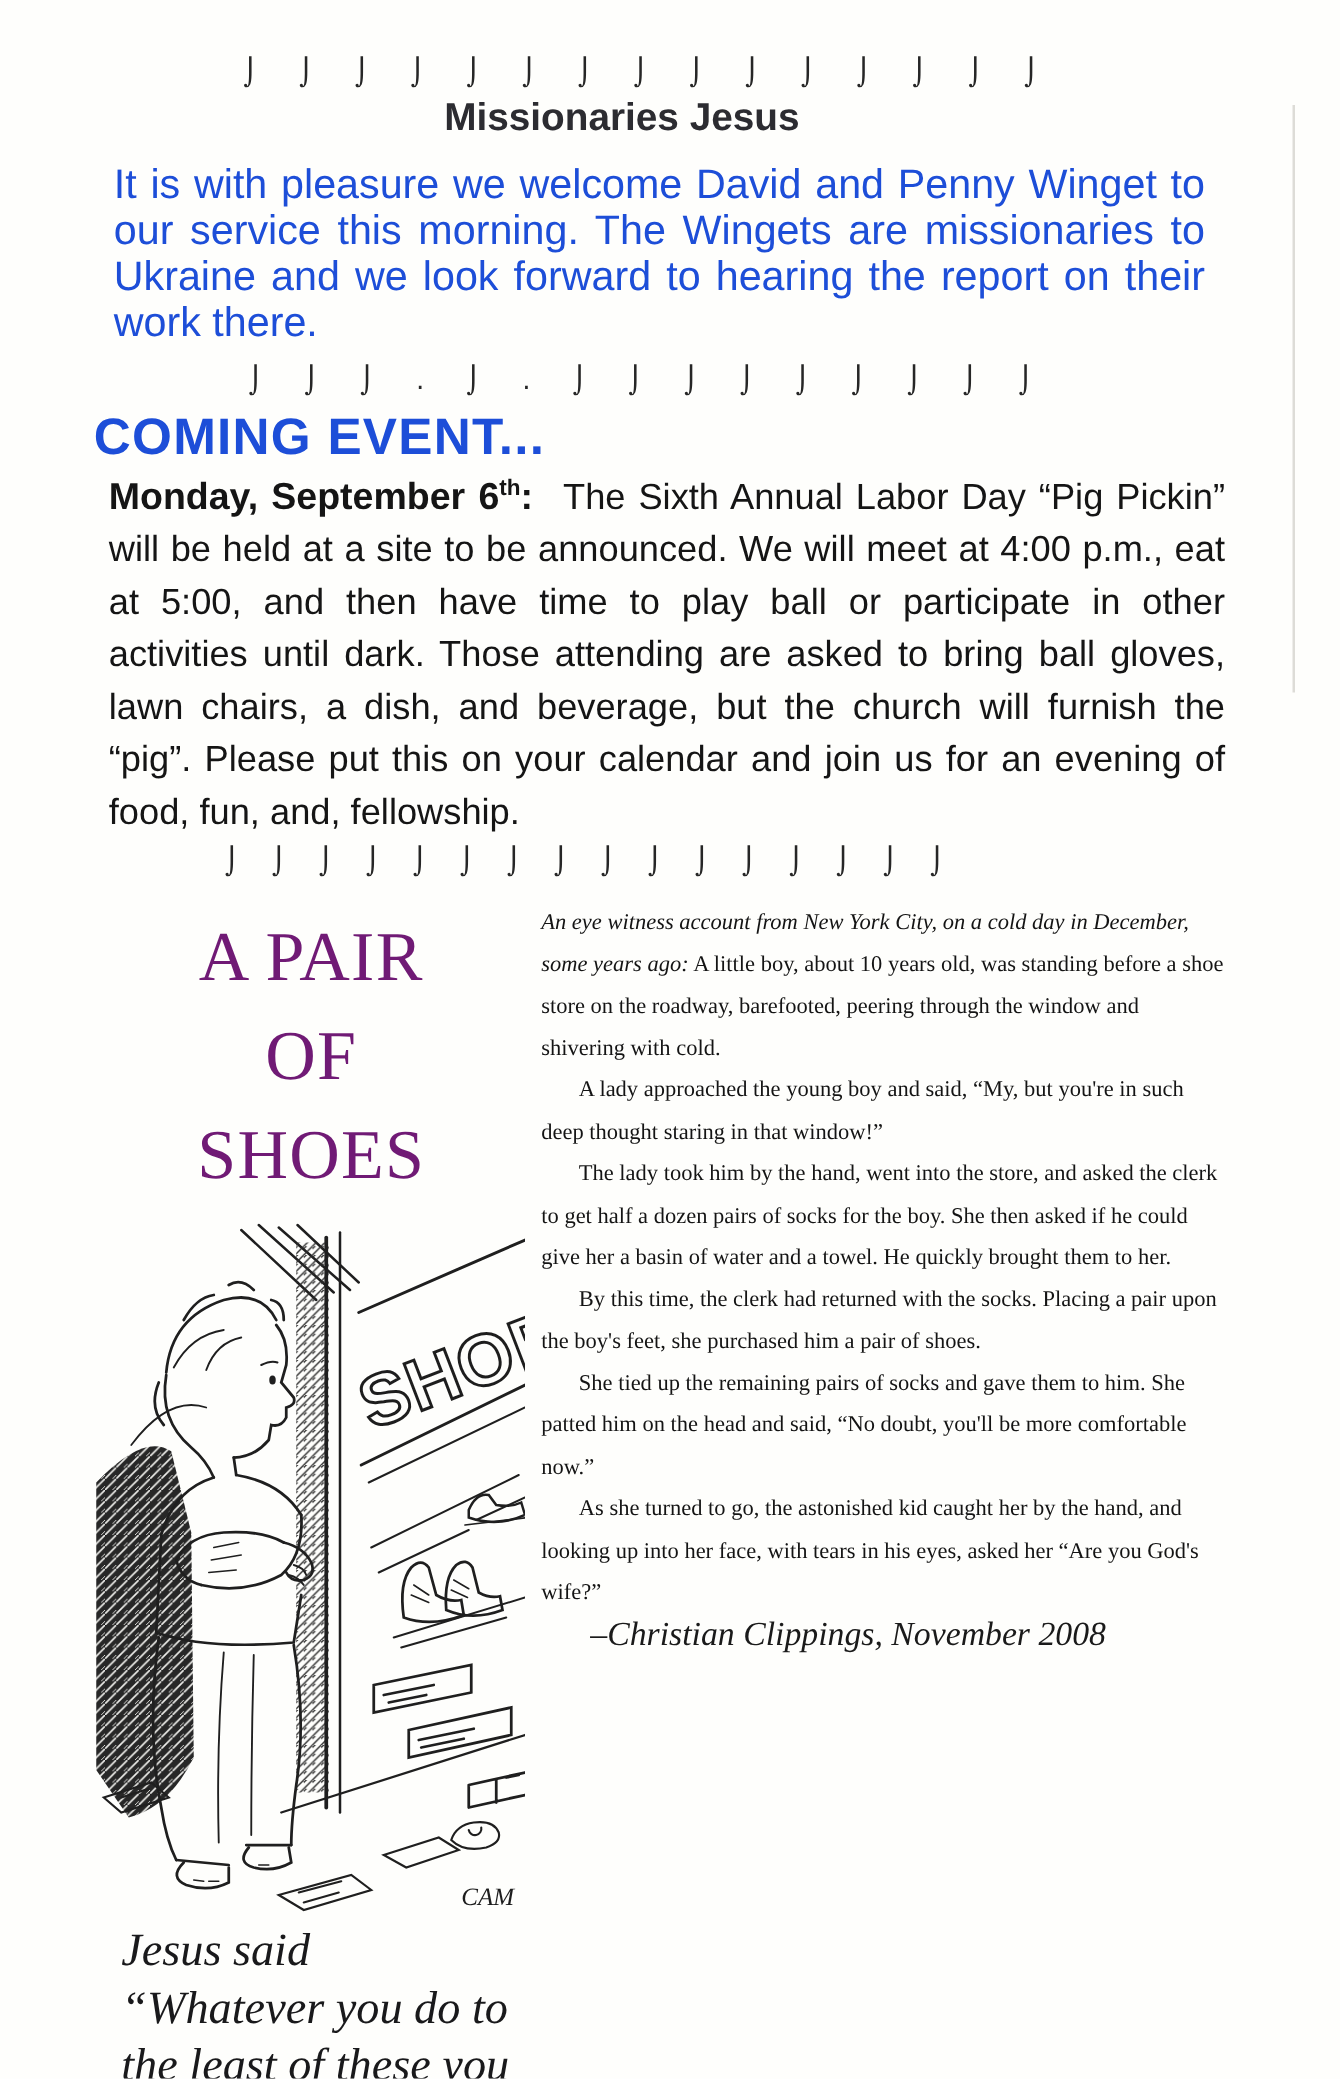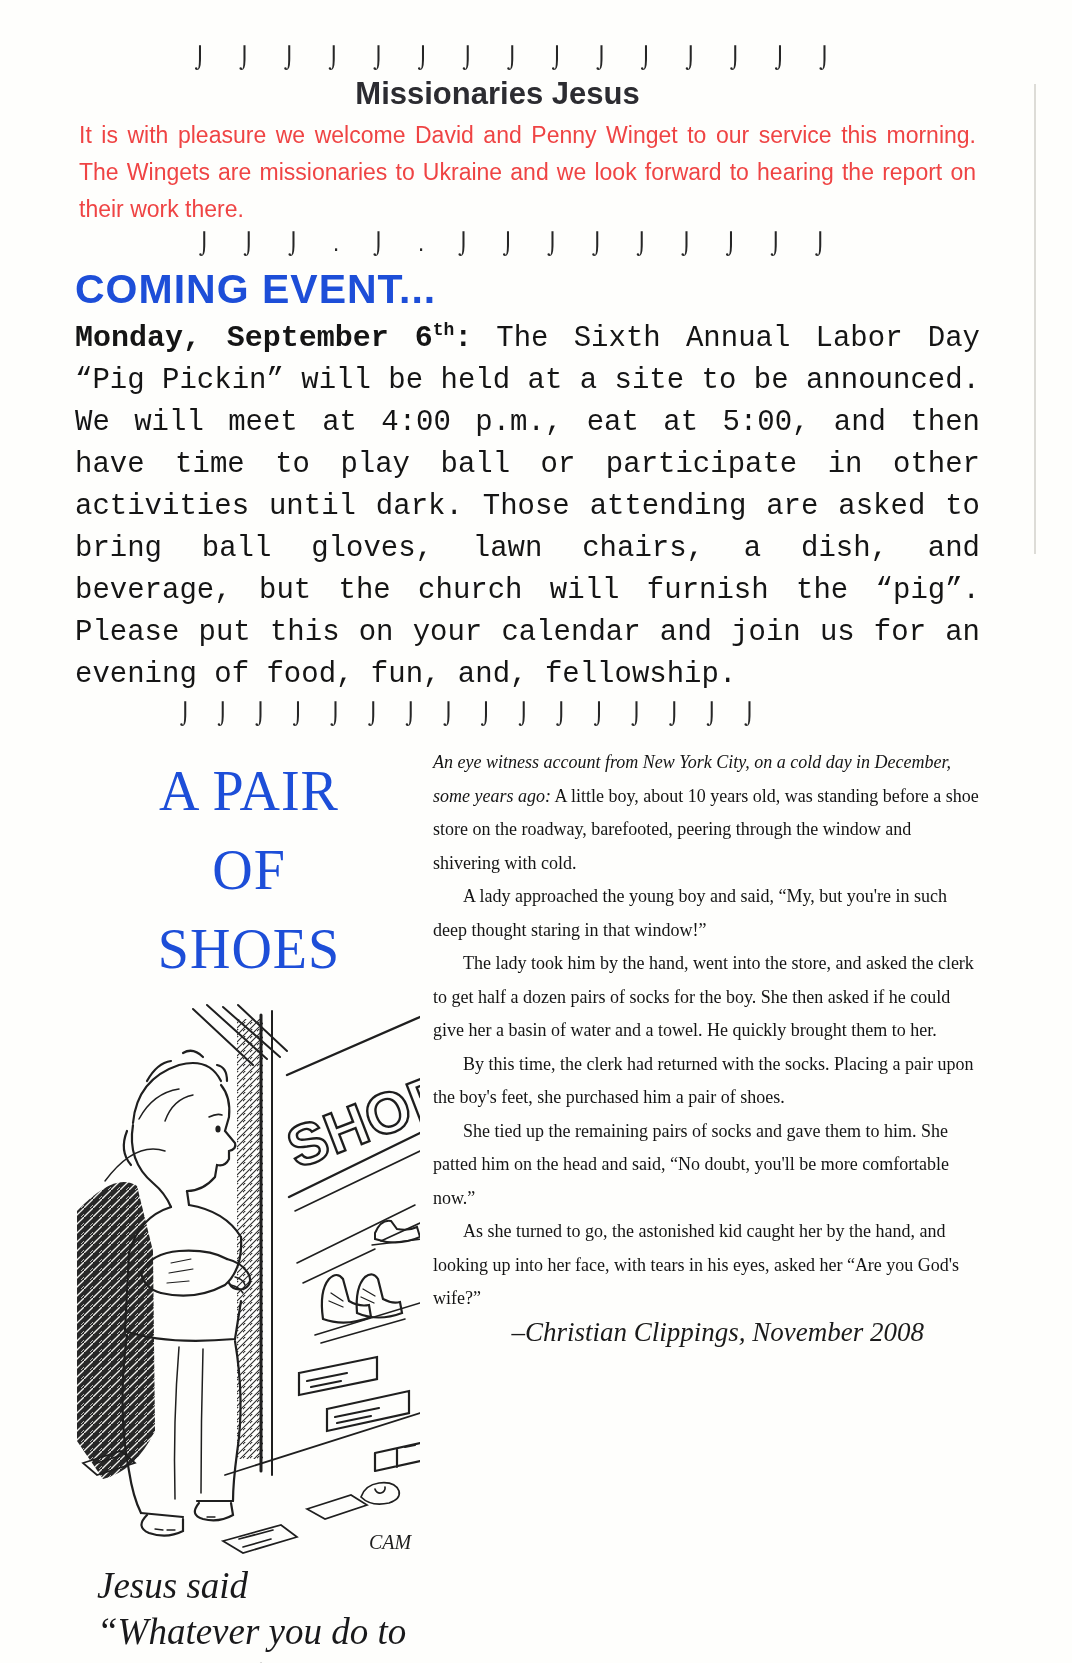--- a/index.html
+++ b/index.html
@@ -21,60 +21,60 @@
   .d2{text-align:center;word-spacing:27px;margin:4px 30px 0 0;}
   .d3{text-align:center;word-spacing:20px;margin:6px 120px 0 0;}
   .d4{text-align:left;margin:12px 0 0 155px;word-spacing:16px;}
   .mv-title{
     font-family:"Liberation Sans",sans-serif;font-weight:bold;
     font-size:31px;color:#2c2c31;text-align:center;
     margin:6px 60px 5px 0;
   }
   .sans-body{
     font-family:"Liberation Sans",sans-serif;
-    font-size:23px;line-height:37px;color:#ef4444;
-    text-align:justify;margin:4px;
+    font-size:33px;line-height:37px;color:#1d4ed8;
+    text-align:justify;margin:16px;
   }
   .ce-title{
     font-family:"Liberation Sans",sans-serif;font-weight:800;
     font-size:41px;letter-spacing:1px;color:#1d4ed8;
     margin:10px 0 2px 0;
   }
   .serif-body{
-    font-family:Liberation Mono, monospace;
+    font-family:Liberation Sans, sans-serif;
     font-size:29px;line-height:42px;color:#151515;
-    text-align:justify;margin:4px 0 0 0;
+    text-align:justify;margin:4px 0 0 12px;
   }
   .serif-body strong{font-size:30px;}
   .serif-body sup{font-size:18px;font-weight:bold;line-height:0;}
   .gap{display:inline-block;width:24px;}
   .columns{display:flex;margin-top:8px;}
   .left-col{width:348px;flex:none;}
   .right-col{flex:1;padding-left:10px;}
   .story-title{
     font-family:"Liberation Serif",serif;
     font-size:56px;line-height:79px;letter-spacing:1px;
-    color:#1d4ed8;text-align:center;margin-top:18px;
+    color:#701a75;text-align:center;margin-top:18px;
   }
   .illus{display:block;width:345px;height:556px;margin:12px 0 0 0;}
   .quote{
     font-family:"Liberation Serif",serif;font-style:italic;
     font-size:37px;line-height:46px;color:#19191b;
     padding:6px 4px 0 22px;
   }
   .story-p{
     font-family:"Liberation Serif",serif;
     font-size:18px;line-height:33.5px;color:#141414;
     margin:0;text-align:left;
   }
   .story-p.first{margin-top:12px;}
   .story-p.ind{text-indent:30px;}
   .attribution{
     font-family:"Liberation Serif",serif;font-style:italic;
-    font-size:27px;color:#1a1a1a;text-align:right;
+    font-size:27px;color:#1a1a1a;text-align:center;
     padding-right:56px;margin:1px 0 0 0;
   }
   .scan-edge{
     position:absolute;right:36px;top:84px;width:2px;height:470px;
     background:#dddcd7;
   }
 </style>
 </head>
 <body>
 

